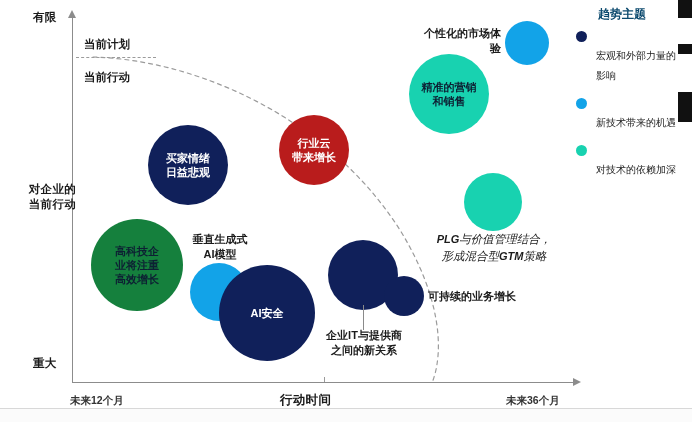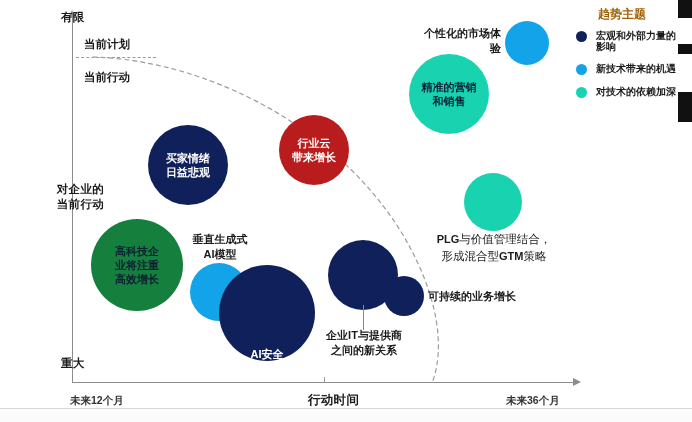--- a/index.html
+++ b/index.html
@@ -20,21 +20,21 @@
     border-bottom:8px solid #8c8c8c;
   }
   .arrow-right{
     position:absolute;left:573px;top:378px;width:0;height:0;
     border-top:4.5px solid transparent;border-bottom:4.5px solid transparent;
     border-left:8px solid #8c8c8c;
   }
   .tick{position:absolute;background:#9a9a9a;width:1px;height:5px;top:377px;}
 
   
-  .axis-cap{position:absolute;font-size:11.5px;font-weight:700;color:#1b1b1b;letter-spacing:.3px;margin-left:28px;}
+  .axis-cap{position:absolute;font-size:11.5px;font-weight:700;color:#1b1b1b;letter-spacing:.3px;}
   #cap-top{left:33px;top:10px;}
   #cap-bottom{left:33px;top:356px;}
   #cap-y{left:14px;top:182px;width:62px;text-align:right;line-height:15px;}
   #cap-x{left:280px;top:392px;font-size:12.5px;}
   .axis-end{position:absolute;font-size:10.5px;font-weight:700;color:#333;}
   #end-left{left:70px;top:394px;}
   #end-right{left:506px;top:394px;}
 
   
   #divider{position:absolute;left:76px;top:57px;width:80px;height:0;
@@ -53,29 +53,29 @@
   .bubble.navy .btxt{color:#ffffff;}
   .bubble.teal .btxt{color:#0d2033;}
   .bubble.blue .btxt{color:#ffffff;}
 
   
   .callout{position:absolute;font-size:11px;font-weight:700;line-height:14.5px;color:#1b1b1b;}
   .callout.center{text-align:center;}
   .leader{position:absolute;background:#8a8a8a;width:1px;}
 
   .serif-note{position:absolute;font-family:"Liberation Serif","DejaVu Serif",serif;
-              font-size:11.5px;line-height:17px;color:#1b1b1b;text-align:center;}
+              font-size:11.5px;line-height:17px;color:#1b1b1b;text-align:center;font-style:italic;}
   .serif-note b{font-family:"Liberation Sans","DejaVu Sans",sans-serif;font-size:11px;}
 
   
   #legend{position:absolute;left:576px;top:6px;width:106px;}
-  #legend-title{font-size:12px;font-weight:700;color:#a16207;margin-left:22px;margin-bottom:7px;}
+  #legend-title{font-size:12px;font-weight:700;color:#0c4a6e;margin-left:22px;margin-bottom:7px;}
   .lg-row{display:flex;align-items:flex-start;margin-bottom:11px;}
   .lg-dot{width:11px;height:11px;border-radius:50%;flex:0 0 11px;margin-top:1px;margin-right:9px;}
-  .lg-text{font-size:10px;line-height:11px;color:#1b1b1b;font-weight:700;}
+  .lg-text{font-size:10px;line-height:20px;color:#1b1b1b;font-weight:400;margin-top:16px;}
 
   
   .edge-mark{position:absolute;right:0;background:#111;width:14px;}
 
   
   #bottom-rule{position:absolute;left:0;top:408px;width:692px;height:1px;background:#d8d8d8;}
   #bottom-band{position:absolute;left:0;top:409px;width:692px;height:13px;background:#fbfbfb;}
 </style>
 </head>
 <body>
@@ -145,21 +145,21 @@
       <div>高效增长</div>
     </div>
   </div>
 
   <div class="bubble blue" style="left:190px;top:263px;width:58px;height:58px;background:#12a3e8;"></div>
   <div class="callout center" style="left:177px;top:232px;width:86px;">
     <div>垂直生成式</div>
     <div>AI模型</div>
   </div>
 
-  <div class="bubble navy" style="left:219px;top:265px;width:96px;height:96px;background:#10205a;align-items:flex-end;">
+  <div class="bubble navy" style="left:219px;top:265px;width:96px;height:96px;background:#10205a;">
     <div class="btxt">
       <div>AI安全</div>
     </div>
   </div>
 
   <div class="bubble navy" style="left:328px;top:240px;width:70px;height:70px;background:#10205a;"></div>
   <div class="leader" style="left:363px;top:305px;height:25px;"></div>
   <div class="callout center" style="left:317px;top:328px;width:94px;">
     <div>企业IT与提供商</div>
     <div>之间的新关系</div>

